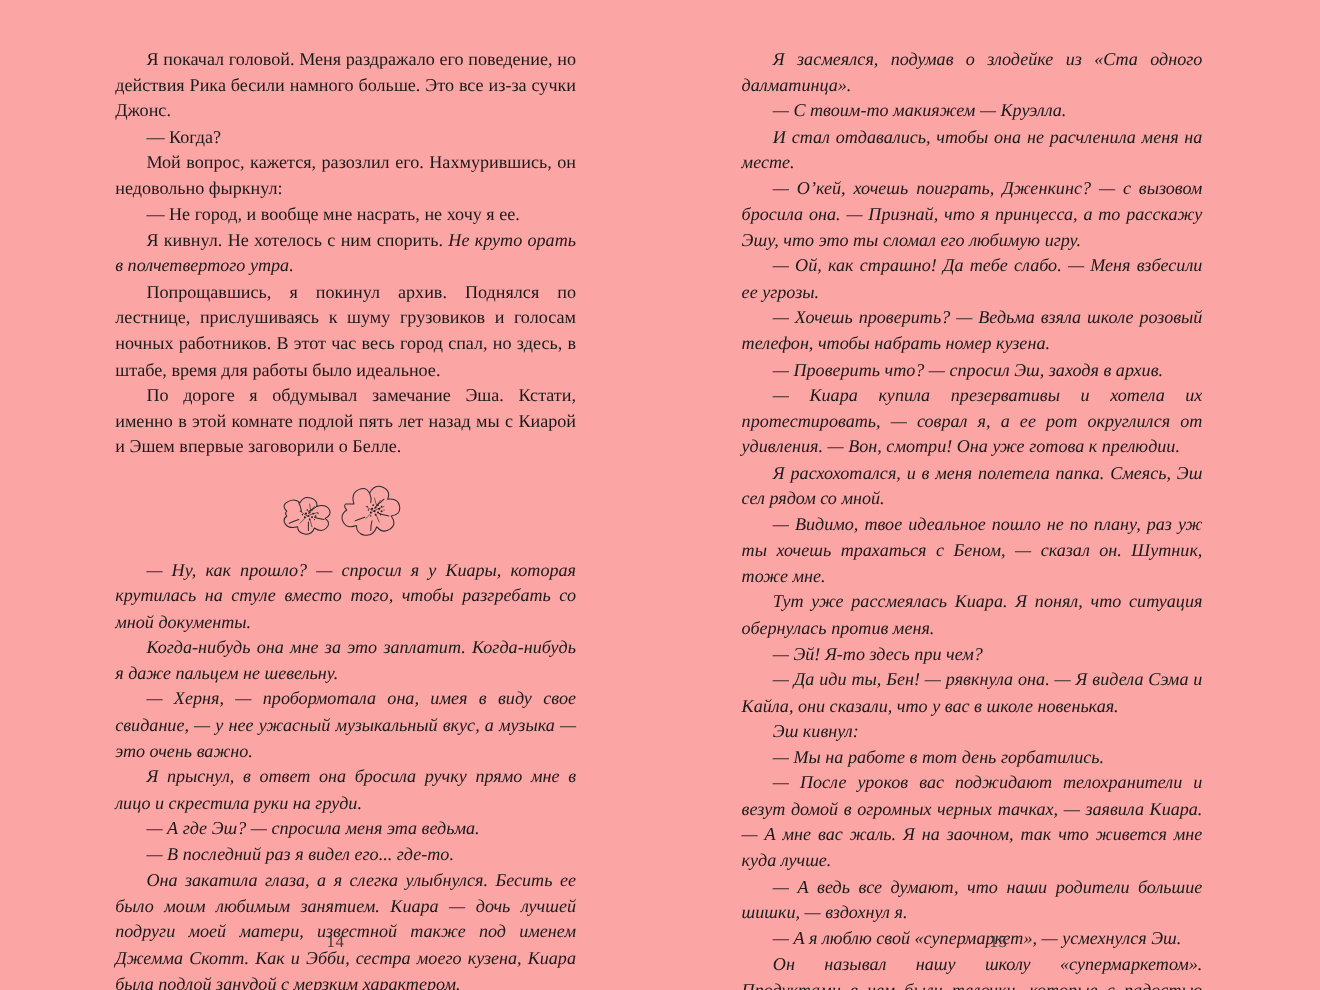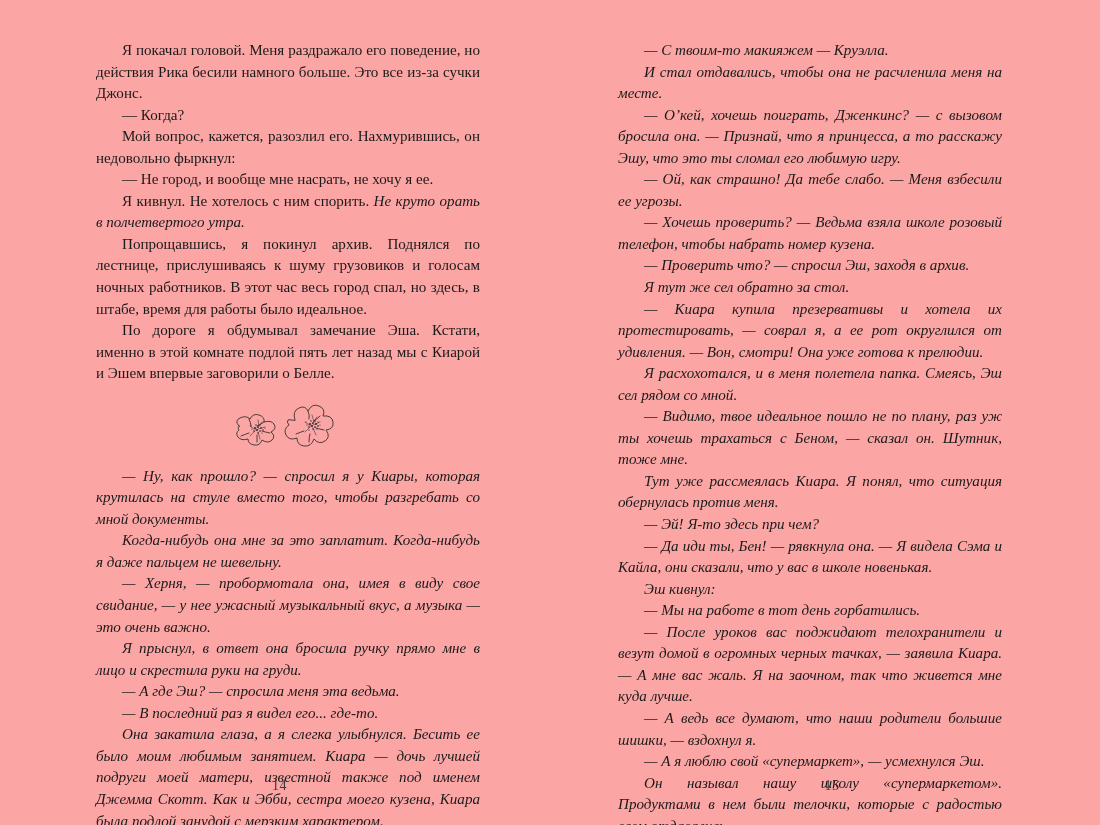--- a/index.html
+++ b/index.html
@@ -181,27 +181,27 @@
 
       </div>
 
     </div>
 
     <div class="folio">14</div>
   </div>
 
   <div class="page right">
     <div class="textblock italic">
+      <p>Я засмеялся, подумав о злодейке из «Ста одного далматинца».</p>
       <p>— С твоим-то макияжем — Круэлла.</p>
       <p>И стал отдавались, чтобы она не расчленила меня на месте.</p>
       <p>— О’кей, хочешь поиграть, Дженкинс? — с вызовом бросила она. — Признай, что я принцесса, а то расскажу Эшу, что это ты сломал его любимую игру.</p>
       <p>— Ой, как страшно! Да тебе слабо. — Меня взбесили ее угрозы.</p>
       <p>— Хочешь проверить? — Ведьма взяла школе розовый телефон, чтобы набрать номер кузена.</p>
       <p>— Проверить что? — спросил Эш, заходя в архив.</p>
-      <p>Я тут же сел обратно за стол.</p>
       <p>— Киара купила презервативы и хотела их протестировать, — соврал я, а ее рот округлился от удивления. — Вон, смотри! Она уже готова к прелюдии.</p>
       <p>Я расхохотался, и в меня полетела папка. Смеясь, Эш сел рядом со мной.</p>
       <p>— Видимо, твое идеальное пошло не по плану, раз уж ты хочешь трахаться с Беном, — сказал он. Шутник, тоже мне.</p>
       <p>Тут уже рассмеялась Киара. Я понял, что ситуация обернулась против меня.</p>
       <p>— Эй! Я-то здесь при чем?</p>
       <p>— Да иди ты, Бен! — рявкнула она. — Я видела Сэма и Кайла, они сказали, что у вас в школе новенькая.</p>
       <p>Эш кивнул:</p>
       <p>— Мы на работе в тот день горбатились.</p>
       <p>— После уроков вас поджидают телохранители и везут домой в огромных черных тачках, — заявила Киара. — А мне вас жаль. Я на заочном, так что живется мне куда лучше.</p>
       <p>— А ведь все думают, что наши родители большие шишки, — вздохнул я.</p>

